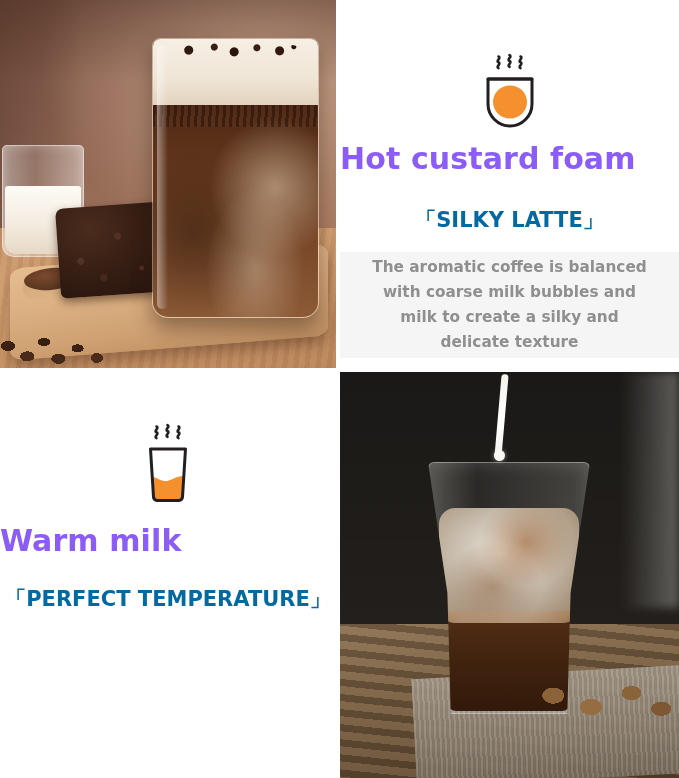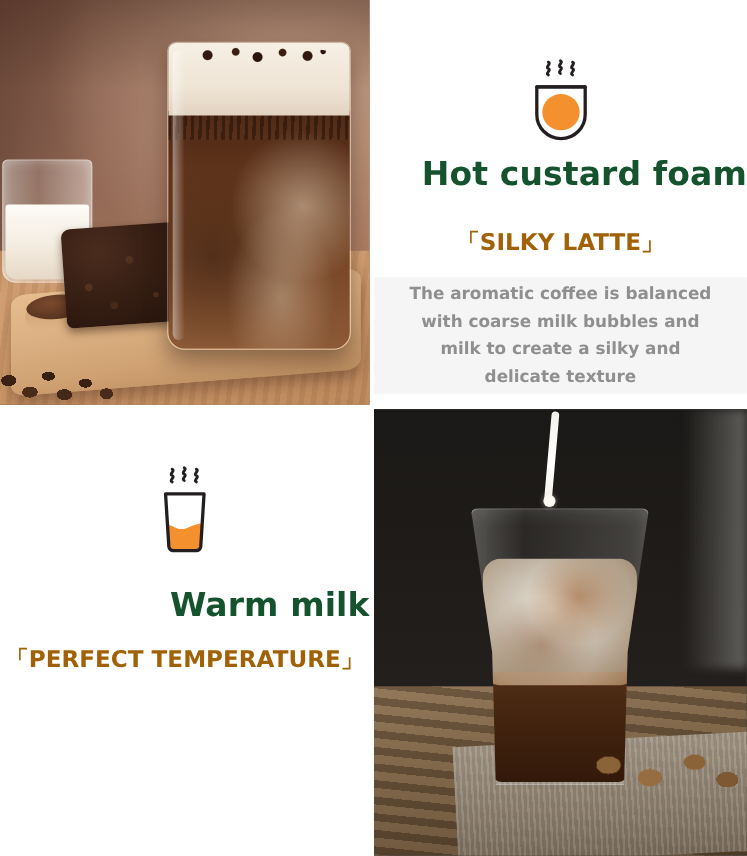--- a/index.html
+++ b/index.html
@@ -301,42 +301,42 @@
     display: flex;
     justify-content: center;
   }
   #panel-hot-custard-foam .icon-wrap { top: 50px; }
   #panel-warm-milk .icon-wrap { top: 421px; }
   #panel-warm-milk .icon-wrap { top: 49px; }
 
   .heading {
     position: absolute;
     left: 0; right: 0;
-    text-align: right;
-    color: #14532d;
+    text-align: left;
+    color: #8b5cf6;
     font-weight: bold;
     letter-spacing: 0.1px;
     white-space: nowrap;
   }
   #heading-hot-custard-foam {
     top: 140px;
     font-size: 30px;
     line-height: 38px;
   }
   #heading-warm-milk {
-    top: 160px;
+    top: 150px;
     font-size: 30px;
     line-height: 38px;
   }
 
   .subheading {
     position: absolute;
     left: 0; right: 0;
     text-align: center;
-    color: #a16207;
+    color: #0369a1;
     font-weight: bold;
     font-size: 21px;
     line-height: 28px;
     white-space: nowrap;
   }
   #subheading-silky-latte { top: 206px; }
   #subheading-perfect-temperature { top: 213px; }
 
   .body-band {
     position: absolute;

